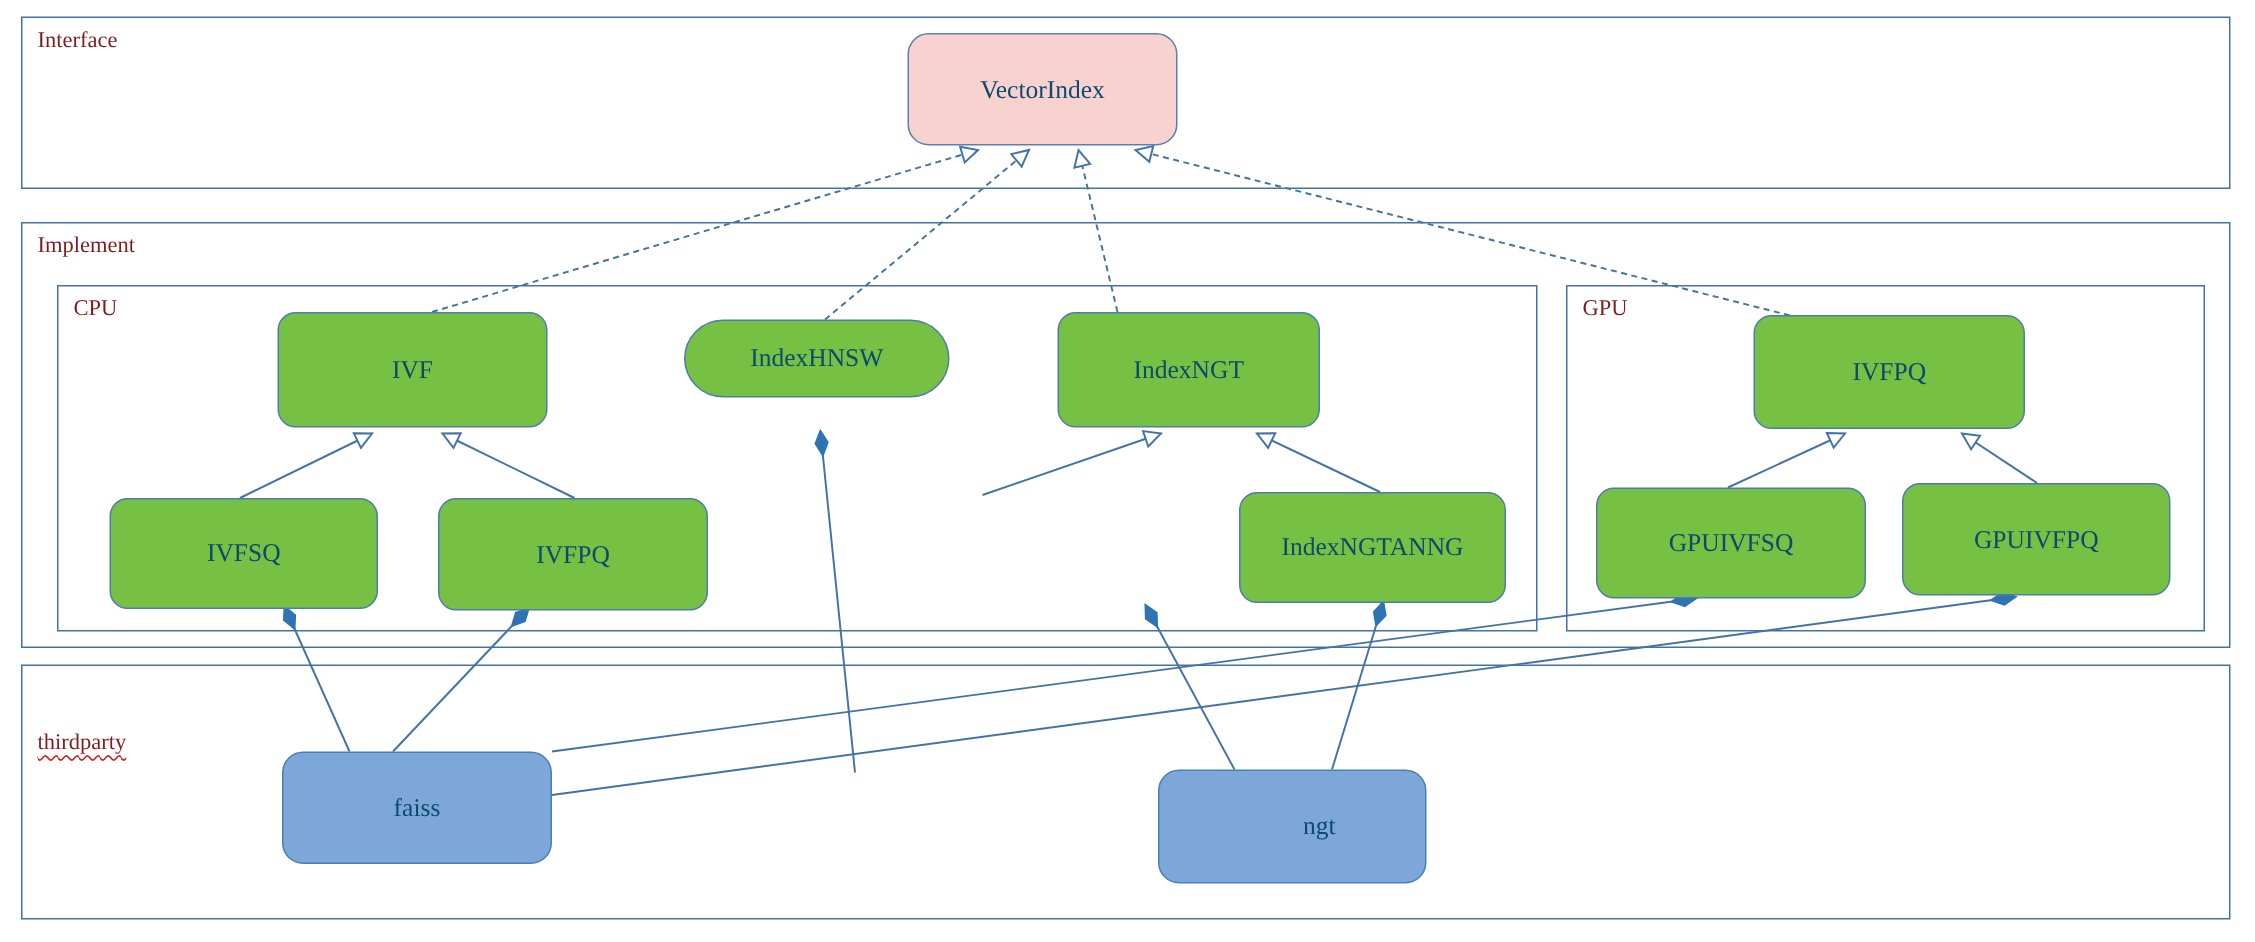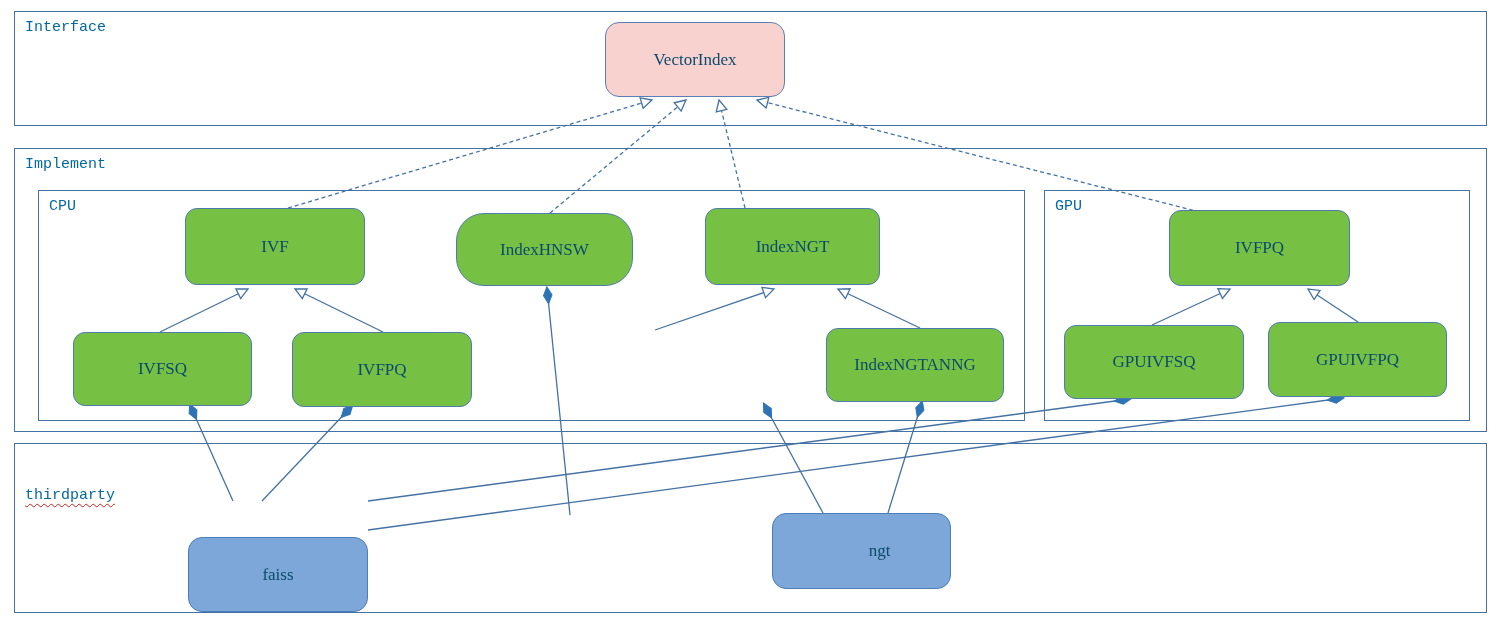--- a/index.html
+++ b/index.html
@@ -13,22 +13,22 @@
   .container-frame{
     position:absolute;
     border:1.6px solid #4472a4;
     background:transparent;
     box-sizing:border-box;
   }
   .container-label{
     position:absolute;
     left:10px;top:7px;
     font-size:15px;
-    color:#0369a1;
-    font-family:Liberation Mono, monospace;
+    color:#7f1d1d;
+    font-family:Liberation Serif, serif;
   }
   .container-label.wavy{
     text-decoration:underline wavy #cc1f1f 1px;
     text-underline-offset:4px;
     margin-top:36px;
   }
   #edge-layer{
     position:absolute;left:0;top:0;z-index:2;
   }
   .node{
@@ -105,21 +105,21 @@
       <line x1="888" y1="513" x2="922" y2="402" class="edge-comp" marker-end="url(#dia)"></line>
       <line x1="368" y1="501" x2="1130" y2="399" class="edge-comp" marker-end="url(#dia)"></line>
       <line x1="368" y1="530" x2="1343" y2="398" class="edge-comp" marker-end="url(#dia)"></line>
     </svg>
     <div class="node interface" style="left: 605px; top: 22px; width: 180px; height: 75px;">
       <span>VectorIndex</span>
     </div>
     <div class="node impl" style="left: 185px; top: 208px; width: 180px; height: 77px;">
       <span>IVF</span>
     </div>
-    <div class="node impl" style="left: 456px; top: 213px; width: 177px; height: 73px; border-radius: 28px;">
+    <div class="node impl" style="left: 456px; top: 213px; width: 177px; height: 52px; border-radius: 28px;">
       <span>IndexHNSW</span>
     </div>
     <div class="node impl" style="left: 705px; top: 208px; width: 175px; height: 77px;">
       <span>IndexNGT</span>
     </div>
     <div class="node impl" style="left: 73px; top: 332px; width: 179px; height: 74px;">
       <span>IVFSQ</span>
     </div>
     <div class="node impl" style="left: 292px; top: 332px; width: 180px; height: 75px;">
       <span>IVFPQ</span>
@@ -129,19 +129,19 @@
     </div>
     <div class="node impl" style="left: 1169px; top: 210px; width: 181px; height: 76px;">
       <span>IVFPQ</span>
     </div>
     <div class="node impl" style="left: 1064px; top: 325px; width: 180px; height: 74px;">
       <span>GPUIVFSQ</span>
     </div>
     <div class="node impl" style="left: 1268px; top: 322px; width: 179px; height: 75px;">
       <span>GPUIVFPQ</span>
     </div>
-    <div class="node lib" style="left: 188px; top: 501px; width: 180px; height: 75px; margin-top: 36px;">
+    <div class="node lib" style="left: 188px; top: 501px; width: 180px; height: 75px;">
       <span>faiss</span>
     </div>
     <div class="node lib" style="left: 772px; top: 513px; width: 179px; height: 76px; padding-left: 36px;">
       <span>ngt</span>
     </div>
   </div>
 
 </body></html>

